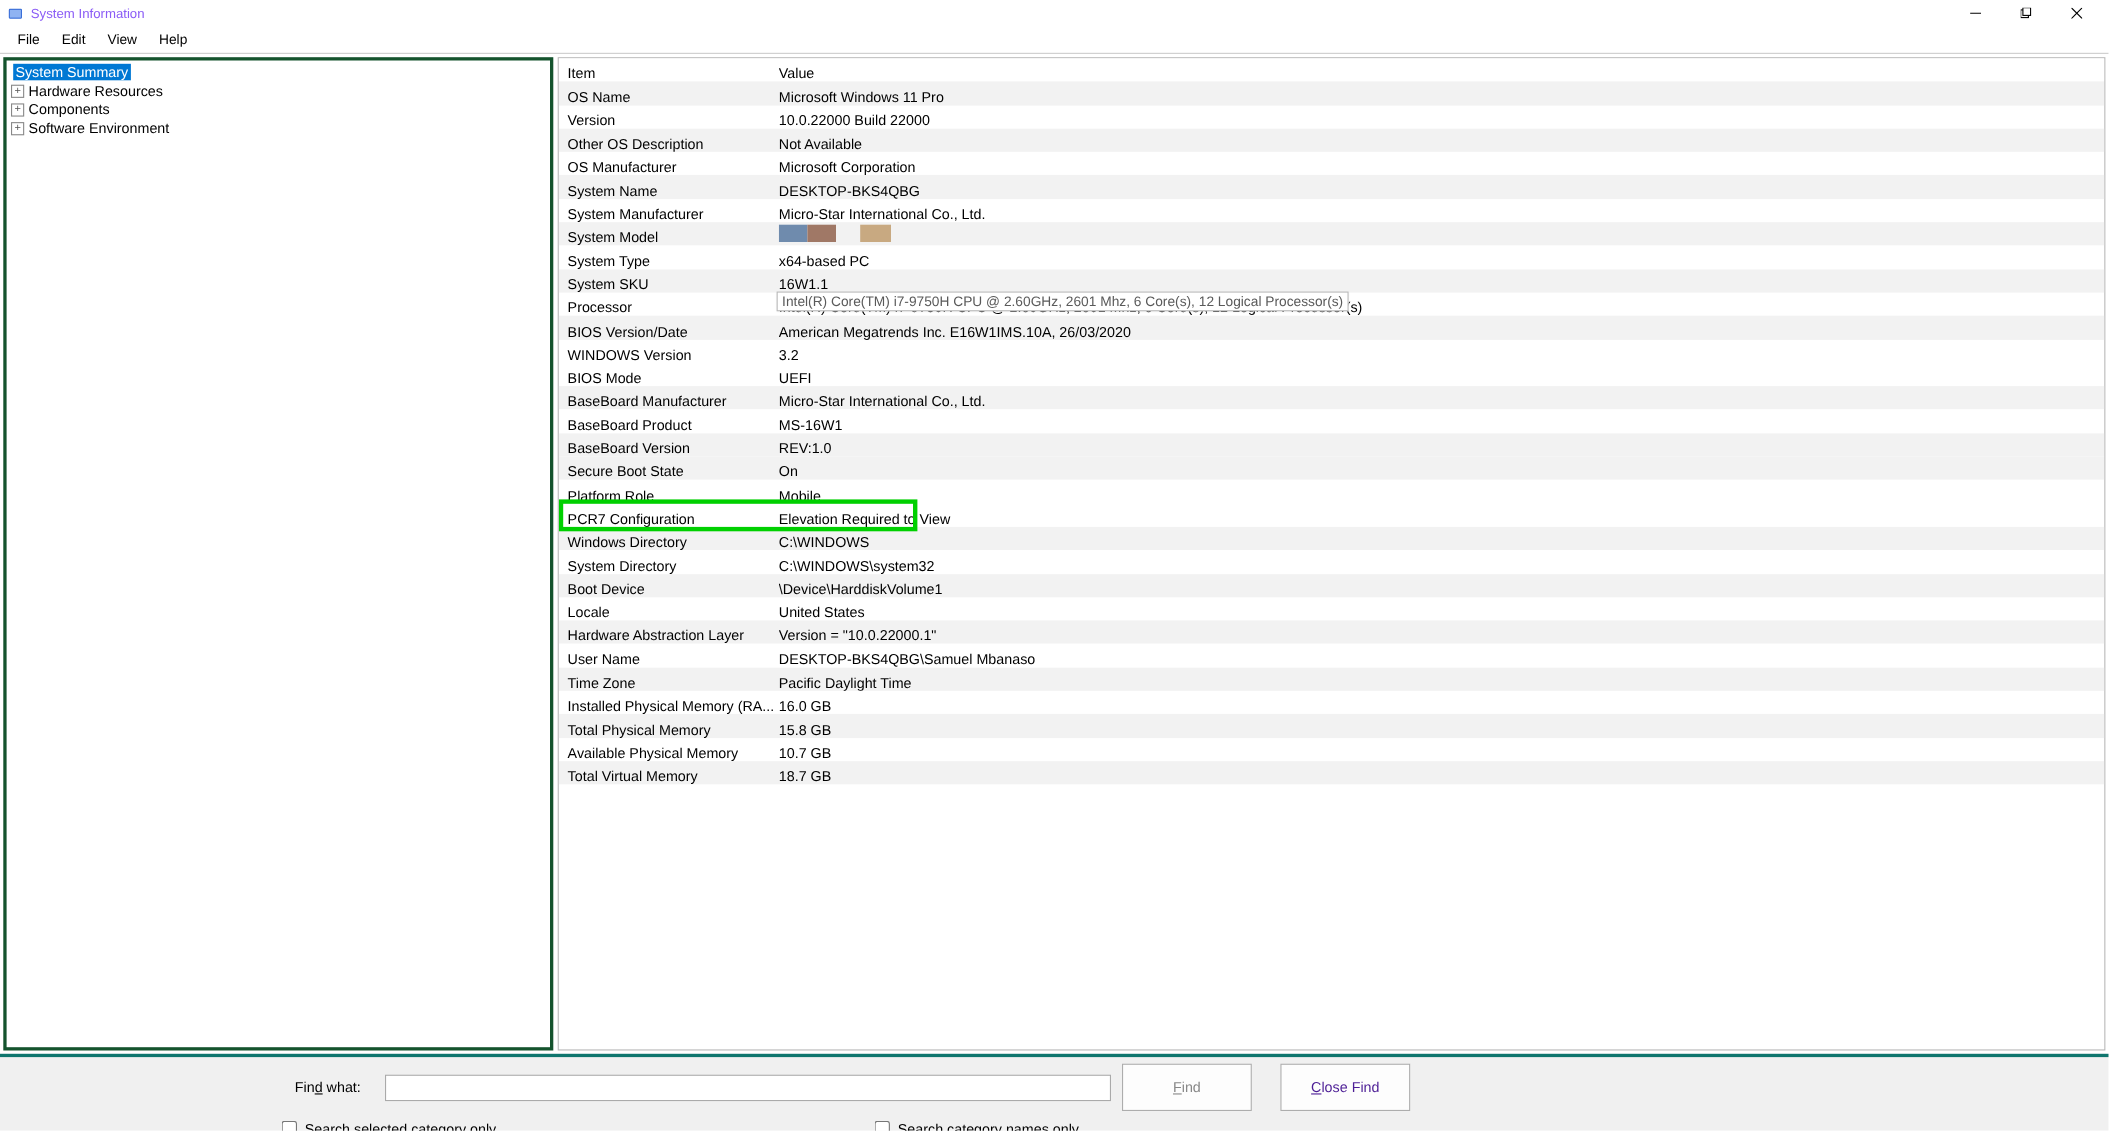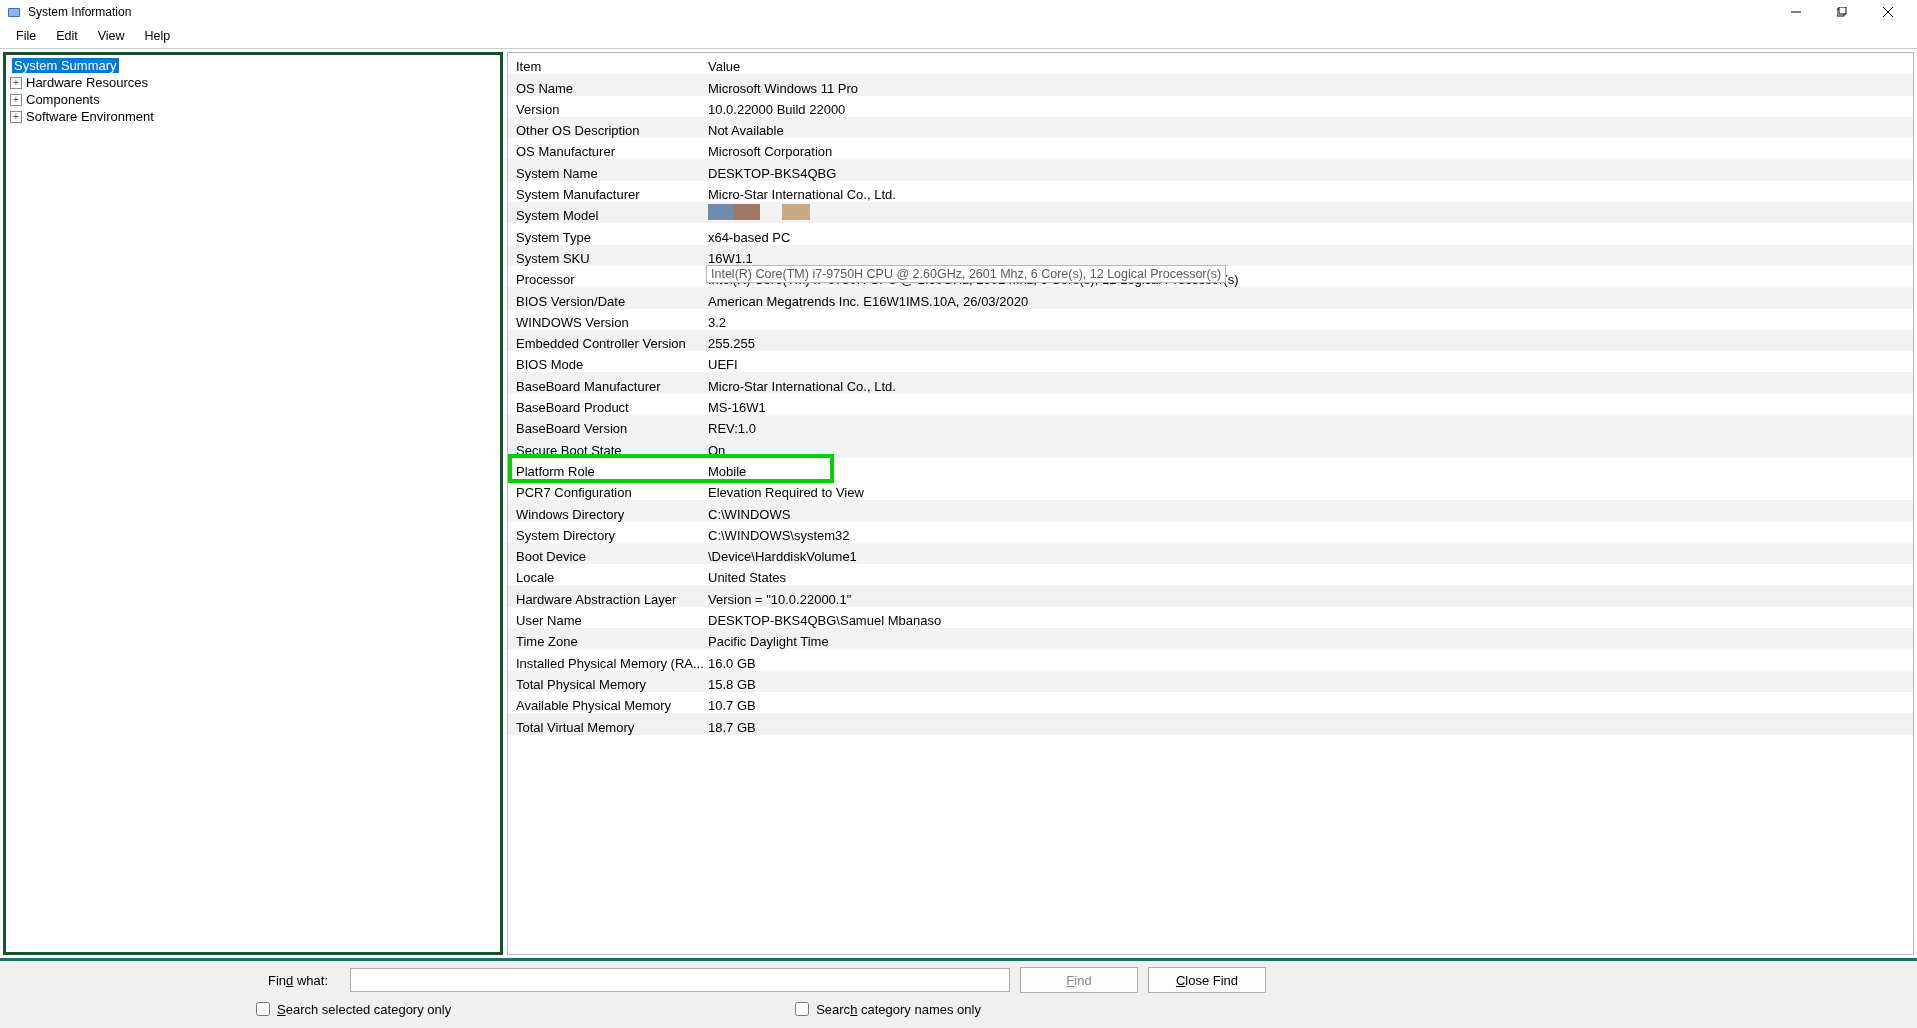--- a/index.html
+++ b/index.html
@@ -1,20 +1,20 @@
 <!DOCTYPE html>
 <html><head>
 <meta charset="utf-8">
 <style>
   * { box-sizing: border-box; }
   html, body { margin: 0; padding: 0; height: 100%; font-family: "Segoe UI", Tahoma, sans-serif; font-size: 13px; color: #000; background: #fff; overflow: hidden; }
   .window { width: 1917px; height: 1028px; display: flex; flex-direction: column; background: #fff; }
   .titlebar { height: 24px; display: flex; align-items: center; padding: 0 6px; background: #fff; }
   .titlebar .app-icon { width: 16px; height: 16px; margin-right: 6px; display: inline-flex; align-items: center; justify-content: center; }
-  .titlebar .title { font-size: 12px; color: #000000; flex: 1; }
+  .titlebar .title { font-size: 12px; color: #8b5cf6; flex: 1; }
   .win-controls { display: flex; gap: 0; }
   .win-btn { width: 46px; height: 24px; display: flex; align-items: center; justify-content: center; cursor: default; }
   .win-btn svg { stroke: #000; fill: none; }
   .menubar { height: 24px; display: flex; align-items: center; padding: 0 6px; gap: 0; background: #fff; }
   .menu-item { padding: 2px 10px; font-size: 12.5px; cursor: default; }
   .content { flex: 1; display: flex; border-top: 1px solid #ccc; min-height: 0; }
   .tree-pane { width: 500px; border: 3px solid #14532d; margin: 3px 2px 3px 3px; padding: 2px 4px; overflow: auto; background: #fff; }
   .tree-root { padding: 1px 2px; }
   .tree-selected { background: #0078d4; color: #fff; padding: 0 2px; display: inline-block; }
   .tree-child { display: flex; align-items: center; padding: 1px 0; }
@@ -28,22 +28,22 @@
   .col-value { flex: 1; padding-left: 0; white-space: nowrap; overflow: hidden; text-overflow: ellipsis; }
   .highlight-box { position: absolute; border: 4px solid #00d000; pointer-events: none; }
   .tooltip { position: absolute; background: #fff; border: 1px solid #b8b8b8; padding: 1px 4px; font-size: 12.5px; color: #5a5a5a; pointer-events: none; box-shadow: 0 1px 2px rgba(0,0,0,0.1); }
   .redact { display: inline-flex; gap: 0; }
   .redact span { display: inline-block; height: 16px; }
   .footer { height: 70px; background: #f0f0f0; border-top: 3px solid #0f766e; padding: 6px 10px; display: flex; flex-direction: column; gap: 6px; }
   .footer-row { display: flex; align-items: center; gap: 10px; }
   .find-label { width: 330px; text-align: right; padding-right: 12px; }
   .find-label u { text-decoration: underline; }
   .find-input { width: 660px; height: 24px; border: 1px solid #aaa; background: #fff; padding: 0 4px; }
-  .find-btn { width: 118px; height: 26px; border: 1px solid #adadad; background: #fdfdfd; color: #888; cursor: default; font-size: 13px; }
-  .find-btn.enabled { color: #000000; }
+  .find-btn { width: 118px; height: 43px; border: 1px solid #adadad; background: #fdfdfd; color: #888; cursor: default; font-size: 13px; }
+  .find-btn.enabled { color: #4c1d95; margin-left: 16px; }
   .chk-row { display: flex; align-items: center; gap: 340px; padding-left: 242px; }
   .chk { display: flex; align-items: center; gap: 4px; }
   .chk input { width: 14px; height: 14px; }
   ::-webkit-scrollbar { width: 16px; }
   ::-webkit-scrollbar-track { background: #f0f0f0; }
   ::-webkit-scrollbar-thumb { background: #c0c0c0; border: 2px solid #f0f0f0; border-radius: 2px; }
 </style>
 </head>
 <body>
 
@@ -159,24 +159,20 @@
               <div class="col-value">Intel(R) Core(TM) i7-9750H CPU @ 2.60GHz, 2601 Mhz, 6 Core(s), 12 Logical Processor(s)</div>
             </div>
             <div class="row alt">
               <div class="col-item">BIOS Version/Date</div>
               <div class="col-value">American Megatrends Inc. E16W1IMS.10A, 26/03/2020</div>
             </div>
             <div class="row">
               <div class="col-item">WINDOWS Version</div>
               <div class="col-value">3.2</div>
             </div>
-            <div class="row alt">
-              <div class="col-item">Embedded Controller Version</div>
-              <div class="col-value">255.255</div>
-            </div>
             <div class="row">
               <div class="col-item">BIOS Mode</div>
               <div class="col-value">UEFI</div>
             </div>
             <div class="row alt">
               <div class="col-item">BaseBoard Manufacturer</div>
               <div class="col-value">Micro-Star International Co., Ltd.</div>
             </div>
             <div class="row">
               <div class="col-item">BaseBoard Product</div>

